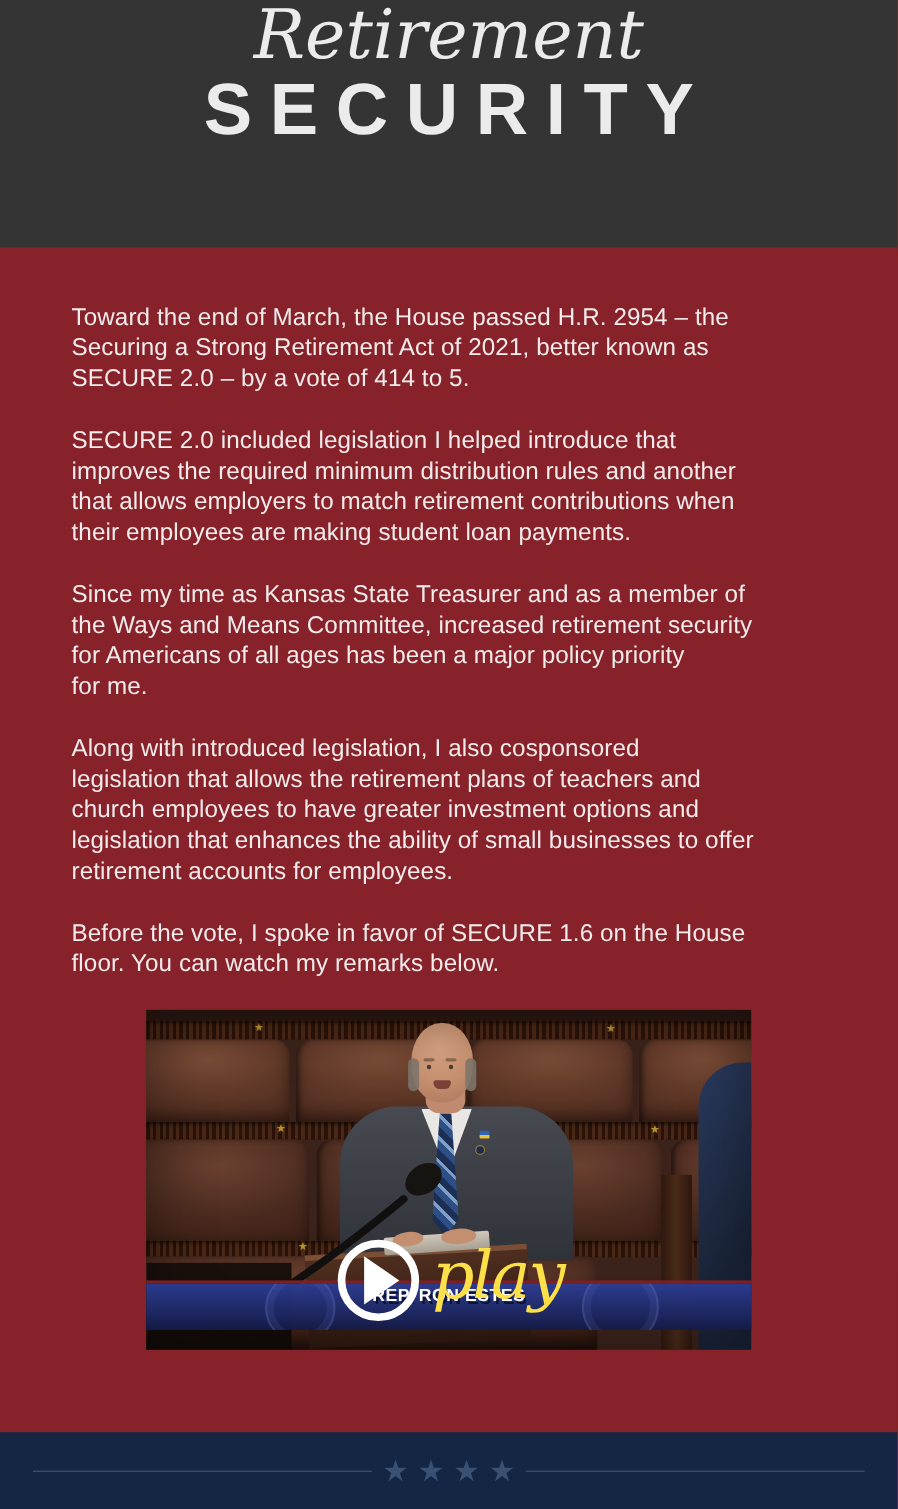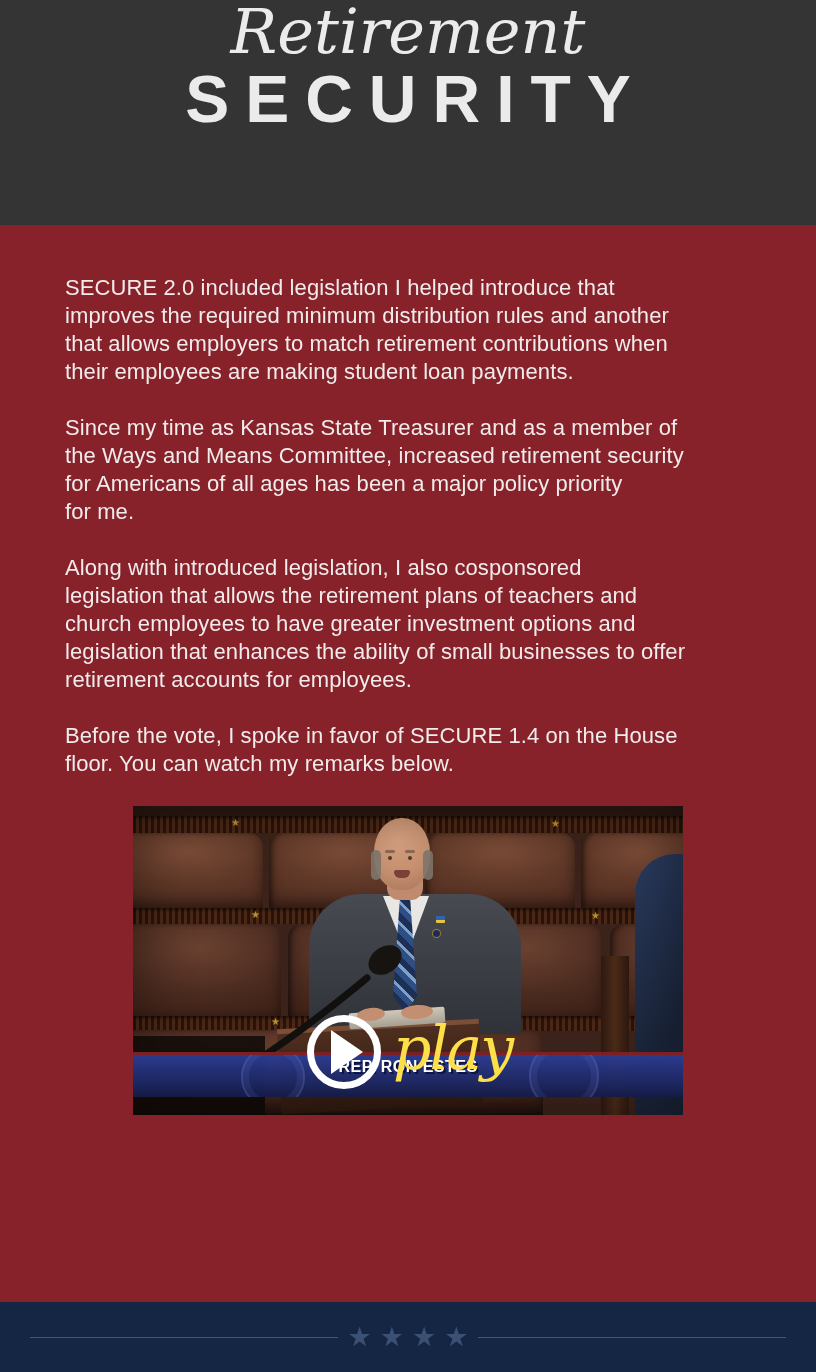--- a/index.html
+++ b/index.html
@@ -96,34 +96,37 @@
 <body>
 
 <div class="page">
 
   <div class="header">
     <div class="title-script">Retirement</div>
     <div class="title-caps">SECURITY</div>
   </div>
 
   <div class="content">
+    <p class="para">Toward the end of March, the House passed H.R. 2954 – the
+Securing a Strong Retirement Act of 2021, better known as
+SECURE 2.0 – by a vote of 414 to 5.</p>
     <p class="para">SECURE 2.0 included legislation I helped introduce that
 improves the required minimum distribution rules and another
 that allows employers to match retirement contributions when
 their employees are making student loan payments.</p>
     <p class="para">Since my time as Kansas State Treasurer and as a member of
 the Ways and Means Committee, increased retirement security
 for Americans of all ages has been a major policy priority
 for me.</p>
     <p class="para">Along with introduced legislation, I also cosponsored
 legislation that allows the retirement plans of teachers and
 church employees to have greater investment options and
 legislation that enhances the ability of small businesses to offer
 retirement accounts for employees.</p>
-    <p class="para">Before the vote, I spoke in favor of SECURE 1.4 on the House
+    <p class="para">Before the vote, I spoke in favor of SECURE 1.6 on the House
 floor. You can watch my remarks below.</p>
 
     <div class="video">
       <div class="photo">
 
         <div class="abs" style="left:0;top:0;width:550px;height:12px;background:#2A1712;"></div>
         <div class="abs rail" style="left:0;top:10px;width:550px;height:17px;"></div>
         <div class="abs gold-star" style="left:98px;top:12px;">★</div>
         <div class="abs gold-star" style="left:418px;top:13px;">★</div>
 

